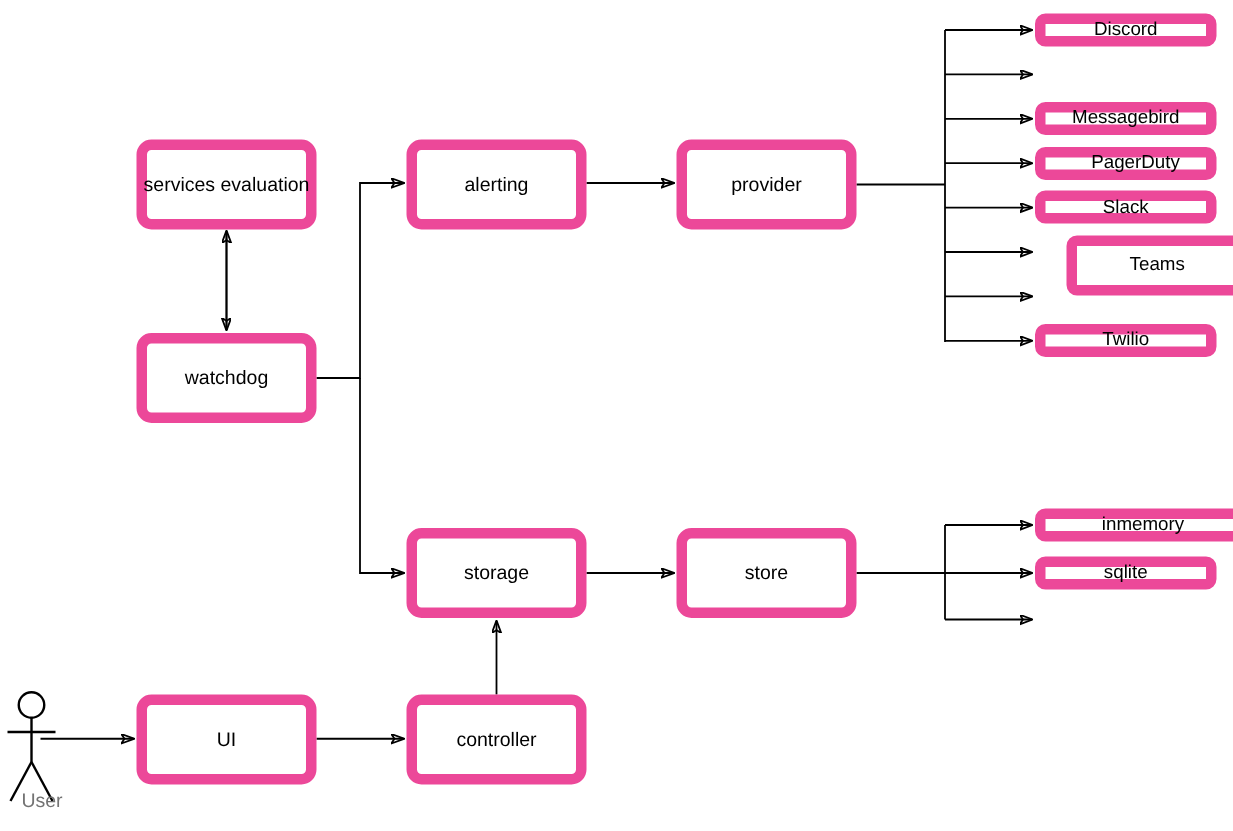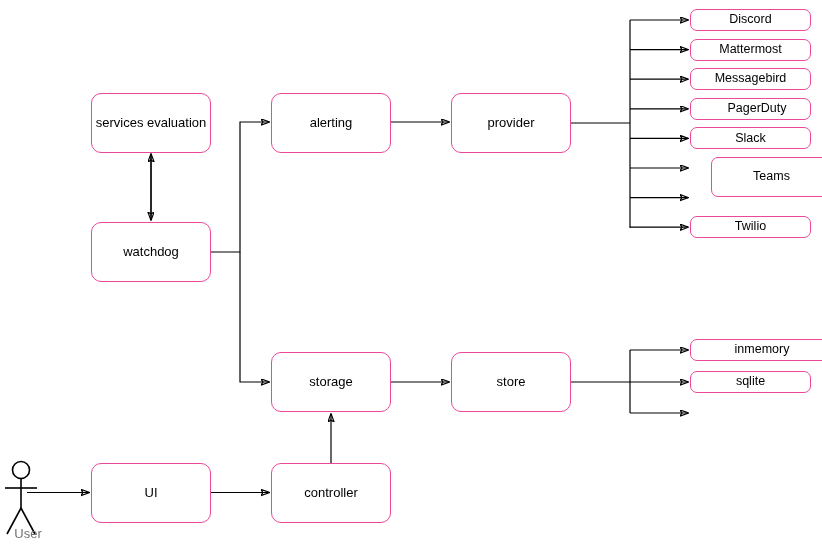--- a/index.html
+++ b/index.html
@@ -11,21 +11,21 @@
     position:relative;
     width:822px;
     height:554px;
     background:#ffffff;
     overflow:hidden;
   }
   .node{
     position:absolute;
     box-sizing:border-box;
     background:#ffffff;
-    border:1px solid #ec4899;
+    border:7px solid #ec4899;
     border-radius:10px;
     display:flex;
     align-items:center;
     justify-content:center;
     font-size:13px;
     color:#000000;
     line-height:1.1;
     text-align:center;
     white-space:nowrap;
   }
@@ -134,21 +134,20 @@
 
   <div class="node" style="left:271px;top:352px;width:120px;height:60px;">storage</div>
 
   <div class="node" style="left:451px;top:352px;width:120px;height:60px;">store</div>
 
   <div class="node" style="left:91px;top:463px;width:120px;height:60px;">UI</div>
 
   <div class="node" style="left:271px;top:463px;width:120px;height:60px;">controller</div>
 
   <div class="node leaf" style="left:690px;top:9px;width:121px;height:22px;">Discord</div>
-  <div class="node leaf" style="left:690px;top:38.6px;width:121px;height:22px;">Mattermost</div>
   <div class="node leaf" style="left:690px;top:68.2px;width:121px;height:22px;">Messagebird</div>
   <div class="node leaf" style="left:690px;top:97.8px;width:121px;height:22px;padding-left:13px;">PagerDuty</div>
   <div class="node leaf" style="left:690px;top:127.4px;width:121px;height:22px;">Slack</div>
   <div class="node leaf" style="left:690px;top:157px;width:121px;height:40px;margin-left:21px;">Teams</div>
   <div class="node leaf" style="left:690px;top:216.2px;width:121px;height:22px;">Twilio</div>
 
   <div class="node leaf" style="left:690px;top:339px;width:144px;height:22px;">inmemory</div>
   <div class="node leaf" style="left:690px;top:371px;width:121px;height:22px;">sqlite</div>
 
 </div>

